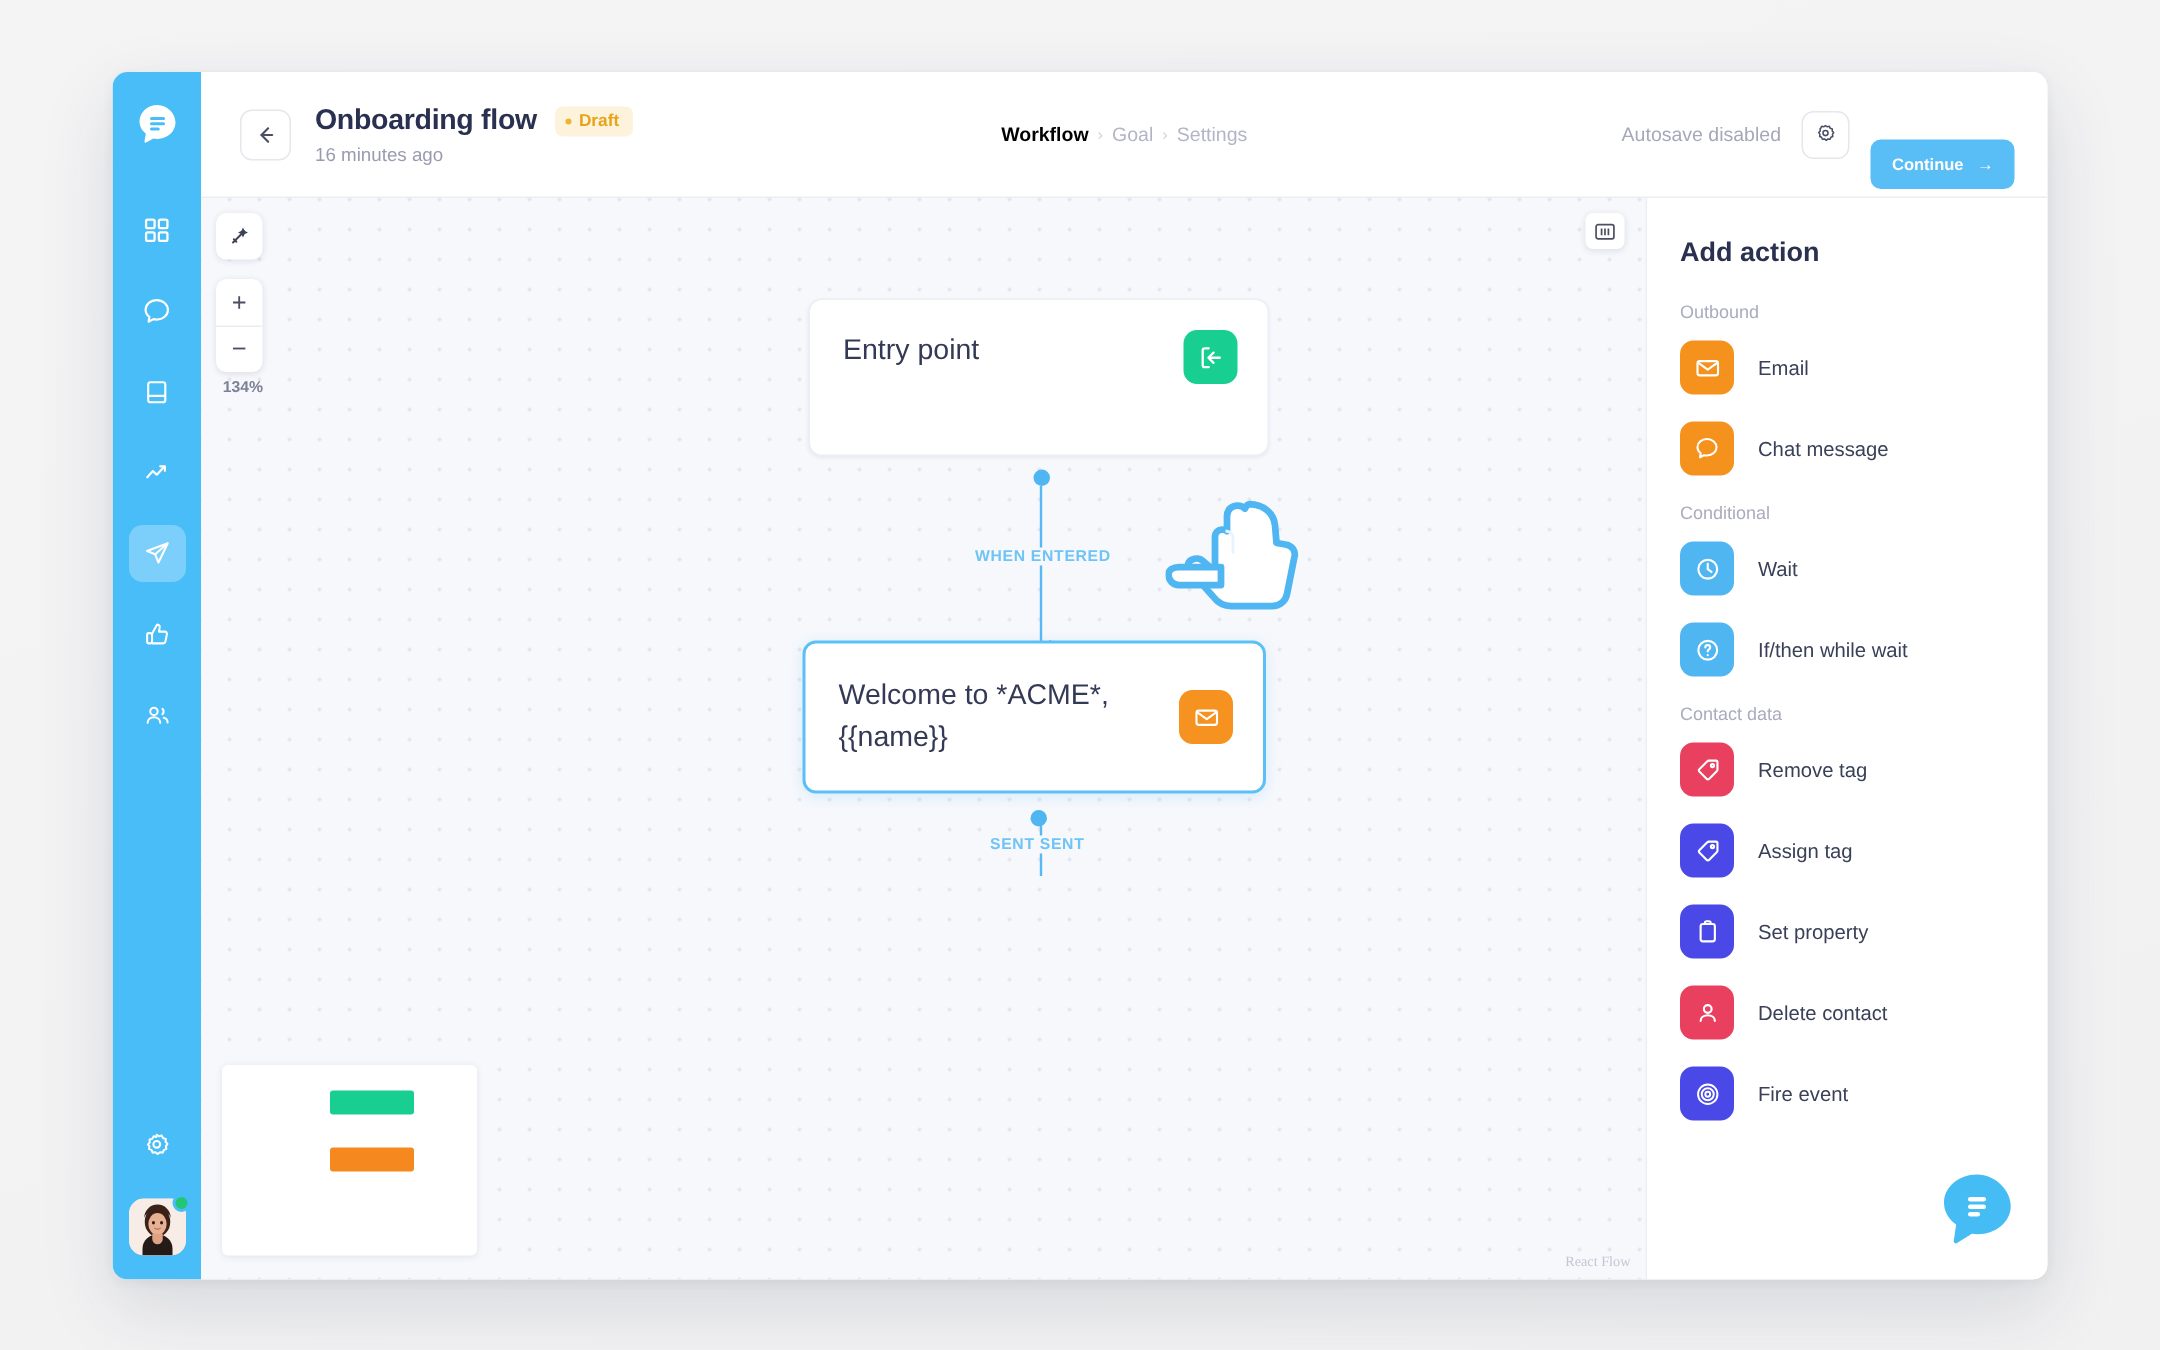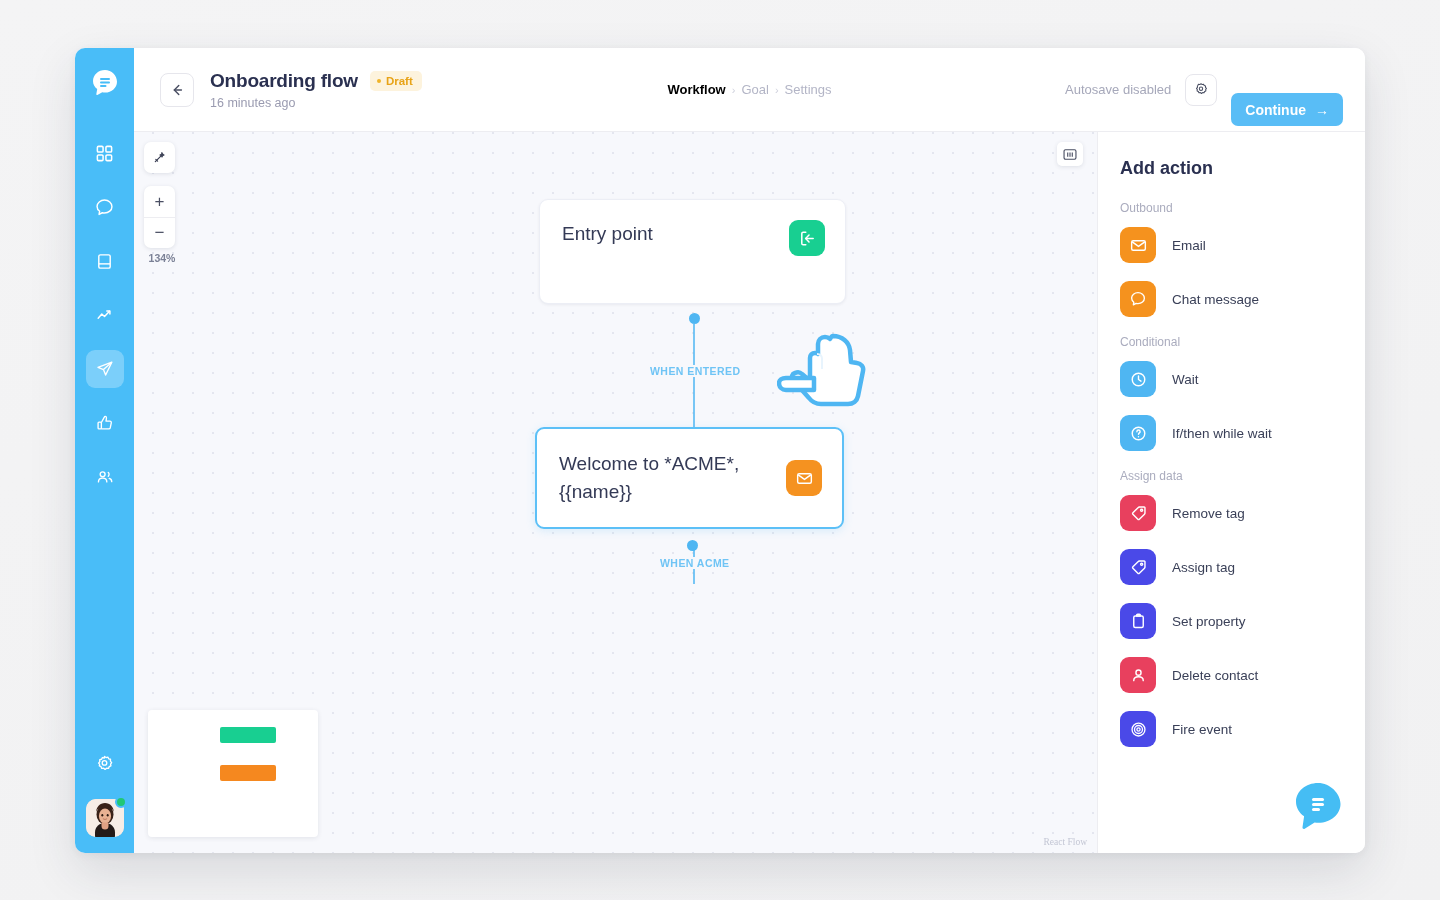--- a/index.html
+++ b/index.html
@@ -94,21 +94,21 @@
   .crumb-sep { color: #cfd1dd; font-size: 11px; }
 
   .header-right { margin-left: auto; display: flex; align-items: center; gap: 14px; }
   .autosave { font-size: 13px; color: #a6a8ba; }
   .gear-btn {
     width: 32px; height: 32px; border: 1px solid #e6e6ec; border-radius: 8px;
     display: flex; align-items: center; justify-content: center; cursor: pointer; background:#fff;
   }
   .continue-btn {
     background: #59bdf6; color: #fff; border: none; border-radius: 7px;
-    height: 33px; padding: 0 14px; font-size: 14px; font-weight: bold;
+    height: 33px; padding: 0 14px; font-size: 11px; font-weight: bold;
     display: inline-flex; align-items: center; gap: 9px; cursor: pointer;
     font-family: "Liberation Sans", sans-serif;
     margin-top: 40px;
   }
 
   
   .body { flex: 1; display: flex; min-height: 0; }
 
   
   .canvas {
@@ -360,21 +360,21 @@
             <marker id="ah" markerWidth="7" markerHeight="7" refX="3.2" refY="5.4" orient="auto">
               <path d="M0.4 1 L3.2 5.6 L6 1" fill="none" stroke="#57b9f3" stroke-width="1.4"></path>
             </marker>
           </defs>
           <path d="M 560 418 L 560 452" stroke="#57b9f3" stroke-width="1.6" fill="none"></path>
         </svg>
         <div class="handle" style="left:555px;top:181px;"></div>
         <div class="handle" style="left:553px;top:298px; width:0;height:0;border-left:6px solid transparent;border-right:6px solid transparent;border-top:8px solid #4fb6f2;background:none;border-radius:0;"></div>
         <div class="handle" style="left:553px;top:408px;"></div>
         <div class="edge-label" style="left:511px;top:233px;">WHEN ENTERED</div>
-        <div class="edge-label" style="left:521px;top:425px;">WHEN ACME</div>
+        <div class="edge-label" style="left:521px;top:425px;">SENT SENT</div>
 
         <div class="node" style="left:405px;top:67px;width:307px;height:105px;">
           <div class="node-title">Entry point</div>
           <div class="node-icon green">
             <svg width="19" height="19" viewBox="0 0 20 20" fill="none" stroke="#fff" stroke-width="1.6" stroke-linecap="round" stroke-linejoin="round">
               <path d="M8.2 3.4H5.4A1.4 1.4 0 004 4.8v10.4a1.4 1.4 0 001.4 1.4h2.8"></path>
               <path d="M16 10H8.4"></path>
                   <path d="M11.6 6.4L8 10l3.6 3.6"></path>
             </svg>
           </div>
@@ -445,21 +445,21 @@
           <div class="act-icon" style="background:#4fb6f2;">
             <svg width="19" height="19" viewBox="0 0 20 20" fill="none" stroke="#fff" stroke-width="1.5" stroke-linecap="round">
               <circle cx="10" cy="10" r="6.6"></circle>
               <path d="M8.3 8.1c0-1 .8-1.7 1.7-1.7s1.7.7 1.7 1.7c0 1.3-1.7 1.3-1.7 2.7"></path>
               <path d="M10 13.4v.1"></path>
             </svg>
           </div>
           <span class="act-label">If/then while wait</span>
         </div>
 
-        <div class="group-label">Assign data</div>
+        <div class="group-label">Contact data</div>
         <div class="action-row">
           <div class="act-icon" style="background:#e8405e;">
             <svg width="19" height="19" viewBox="0 0 20 20" fill="none" stroke="#fff" stroke-width="1.5" stroke-linejoin="round">
               <path d="M10.4 3.2H16a.8.8 0 01.8.8v5.6a1.6 1.6 0 01-.5 1.1l-5.4 5.4a1.1 1.1 0 01-1.6 0l-5.2-5.2a1.1 1.1 0 010-1.6l5.4-5.4c.3-.3.6-.5 1.1-.5z"></path>
               <circle cx="13.3" cy="6.7" r="1.1"></circle>
             </svg>
           </div>
           <span class="act-label">Remove tag</span>
         </div>
         <div class="action-row">

